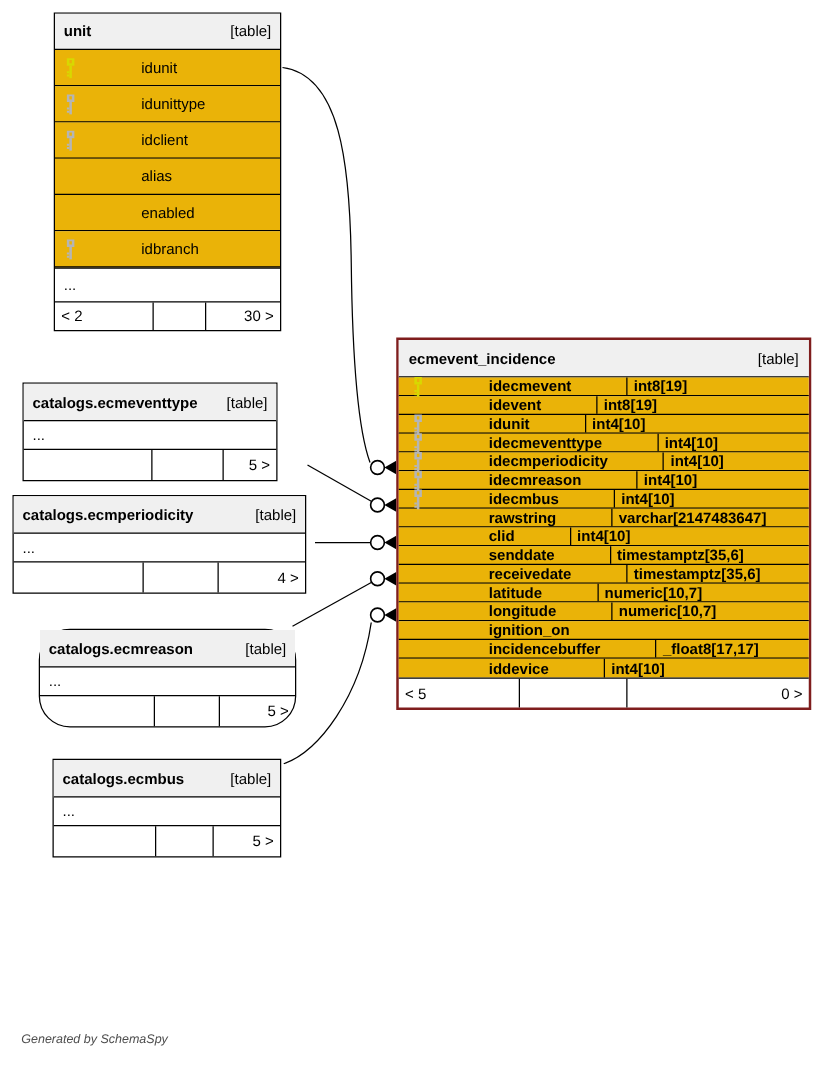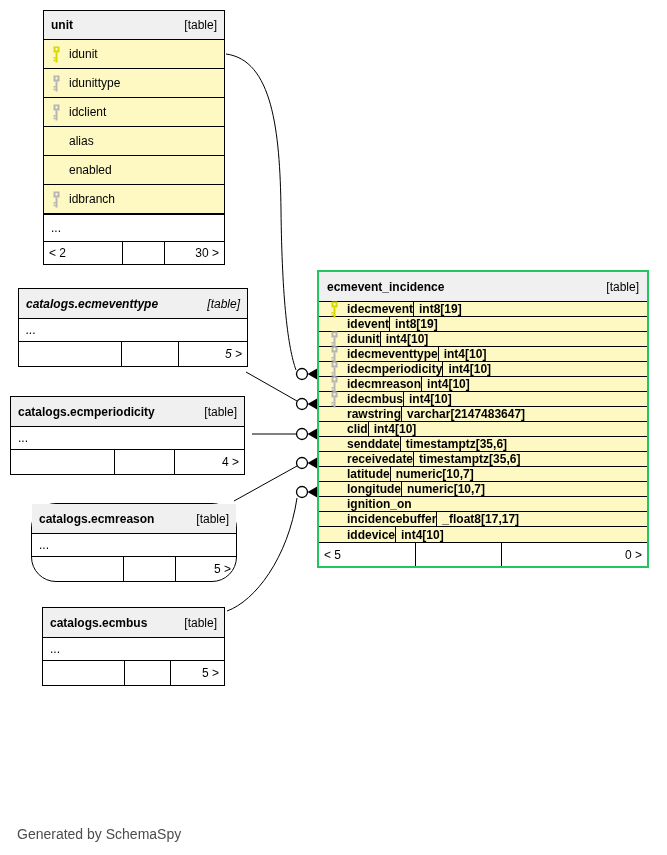--- a/index.html
+++ b/index.html
@@ -3,26 +3,26 @@
 <meta charset="utf-8">
 <style>
   html,body{margin:0;padding:0;}
   body{
     width:667px;height:855px;position:relative;background:#ffffff;
     font-family:"Liberation Sans","DejaVu Sans",sans-serif;
     font-size:12px;color:#000;overflow:hidden;
   }
   
   .tbl{position:absolute;background:#fff;border:1px solid #000;box-sizing:border-box;}
-  .tbl.focal{border:2px solid #22c55e;}
+  .tbl.focal{border:2px solid #7f1d1d;}
   .tbl-header{display:flex;justify-content:space-between;align-items:center;
     background:#f0f0f0;border-bottom:1px solid #000;padding:0 7px;box-sizing:border-box;}
   .tbl-title{font-weight:bold;white-space:nowrap;}
   .tbl-tag{font-weight:normal;white-space:nowrap;}
-  .tbl-row{display:flex;align-items:center;border-bottom:1px solid #000;box-sizing:border-box;background:#fef9c3;}
+  .tbl-row{display:flex;align-items:center;border-bottom:1px solid #000;box-sizing:border-box;background:#eab308;gap:44px;}
   .tbl-row:last-of-type{border-bottom:none;}
   .icon-slot{width:17px;display:flex;justify-content:flex-start;align-items:center;flex:0 0 17px;padding-left:8px;}
   .col-name{white-space:nowrap;}
   .col-type{white-space:nowrap;border-left:1px solid #000;width:145px;flex:0 0 145px;
     align-self:stretch;display:flex;align-items:center;padding-left:5px;box-sizing:border-box;}
   .ellipsis-row{border-top:1px solid #000;display:flex;align-items:center;padding-left:7px;box-sizing:border-box;}
   .tbl-footer{display:flex;border-top:1px solid #000;box-sizing:border-box;}
   .foot-cell{display:flex;align-items:center;box-sizing:border-box;padding:0 5px;white-space:nowrap;}
   .foot-cell + .foot-cell{border-left:1px solid #000;}
   .foot-right{justify-content:flex-end;}
@@ -33,21 +33,21 @@
   #t-unit .tbl-row{height:29px;}
   #t-unit .ellipsis-row{height:27px;}
   #t-unit .tbl-footer{height:23px;}
   #t-unit .foot-cell:nth-child(1){width:78px;}
   #t-unit .foot-cell:nth-child(2){width:42px;}
   #t-unit .foot-cell:nth-child(3){flex:1;}
 
   .mini .tbl-header{height:30px;}
   .mini .ellipsis-row{height:22px;border-top:none;}
   .mini .tbl-footer{height:25px;}
-  #t-eventtype{left:18px;top:288px;width:230px;font-style:italic;}
+  #t-eventtype{left:18px;top:306px;width:204px;}
   #t-eventtype .foot-cell:nth-child(1){width:102px;}
   #t-eventtype .foot-cell:nth-child(2){width:57px;}
   #t-eventtype .foot-cell:nth-child(3){flex:1;}
   #t-periodicity{left:10px;top:396px;width:235px;}
   #t-periodicity .foot-cell:nth-child(1){width:103px;}
   #t-periodicity .foot-cell:nth-child(2){width:60px;}
   #t-periodicity .foot-cell:nth-child(3){flex:1;}
   #t-reason{left:31px;top:503px;width:206px;border-radius:25px;}
   #t-reason .foot-cell:nth-child(1){width:91px;}
   #t-reason .foot-cell:nth-child(2){width:52px;}
@@ -60,21 +60,21 @@
   #t-incidence{left:317px;top:270px;width:332px;}
   #t-incidence .tbl-header{height:30px;padding:0 8px;}
   #t-incidence .tbl-row{height:15px;font-weight:bold;}
   #t-incidence .icon-slot{padding-left:11px;}
   #t-incidence .tbl-footer{height:24px;}
   #t-incidence .foot-cell:nth-child(1){width:96px;}
   #t-incidence .foot-cell:nth-child(2){width:86px;}
   #t-incidence .foot-cell:nth-child(3){flex:1;}
 
   #connectors{position:absolute;left:0;top:0;width:667px;height:855px;pointer-events:none;}
-  #generated-note{position:absolute;left:17px;top:826px;font-size:14px;color:#4d4d4d;white-space:nowrap;}
+  #generated-note{position:absolute;left:17px;top:826px;font-size:10px;color:#4d4d4d;white-space:nowrap;font-style:italic;}
 </style>
 </head>
 <body>
 
 <svg id="connectors" viewBox="0 0 667 855" xmlns="http://www.w3.org/2000/svg">
   <g fill="none" stroke="#000" stroke-width="1">
     <path d="M 226 54 C 272 60 280 130 281 210 C 282 300 288 348 296 370"></path>
     <path d="M 246 372 L 297 401"></path>
     <path d="M 252 434 L 296 434"></path>
     <path d="M 234 501 L 297 466"></path>

